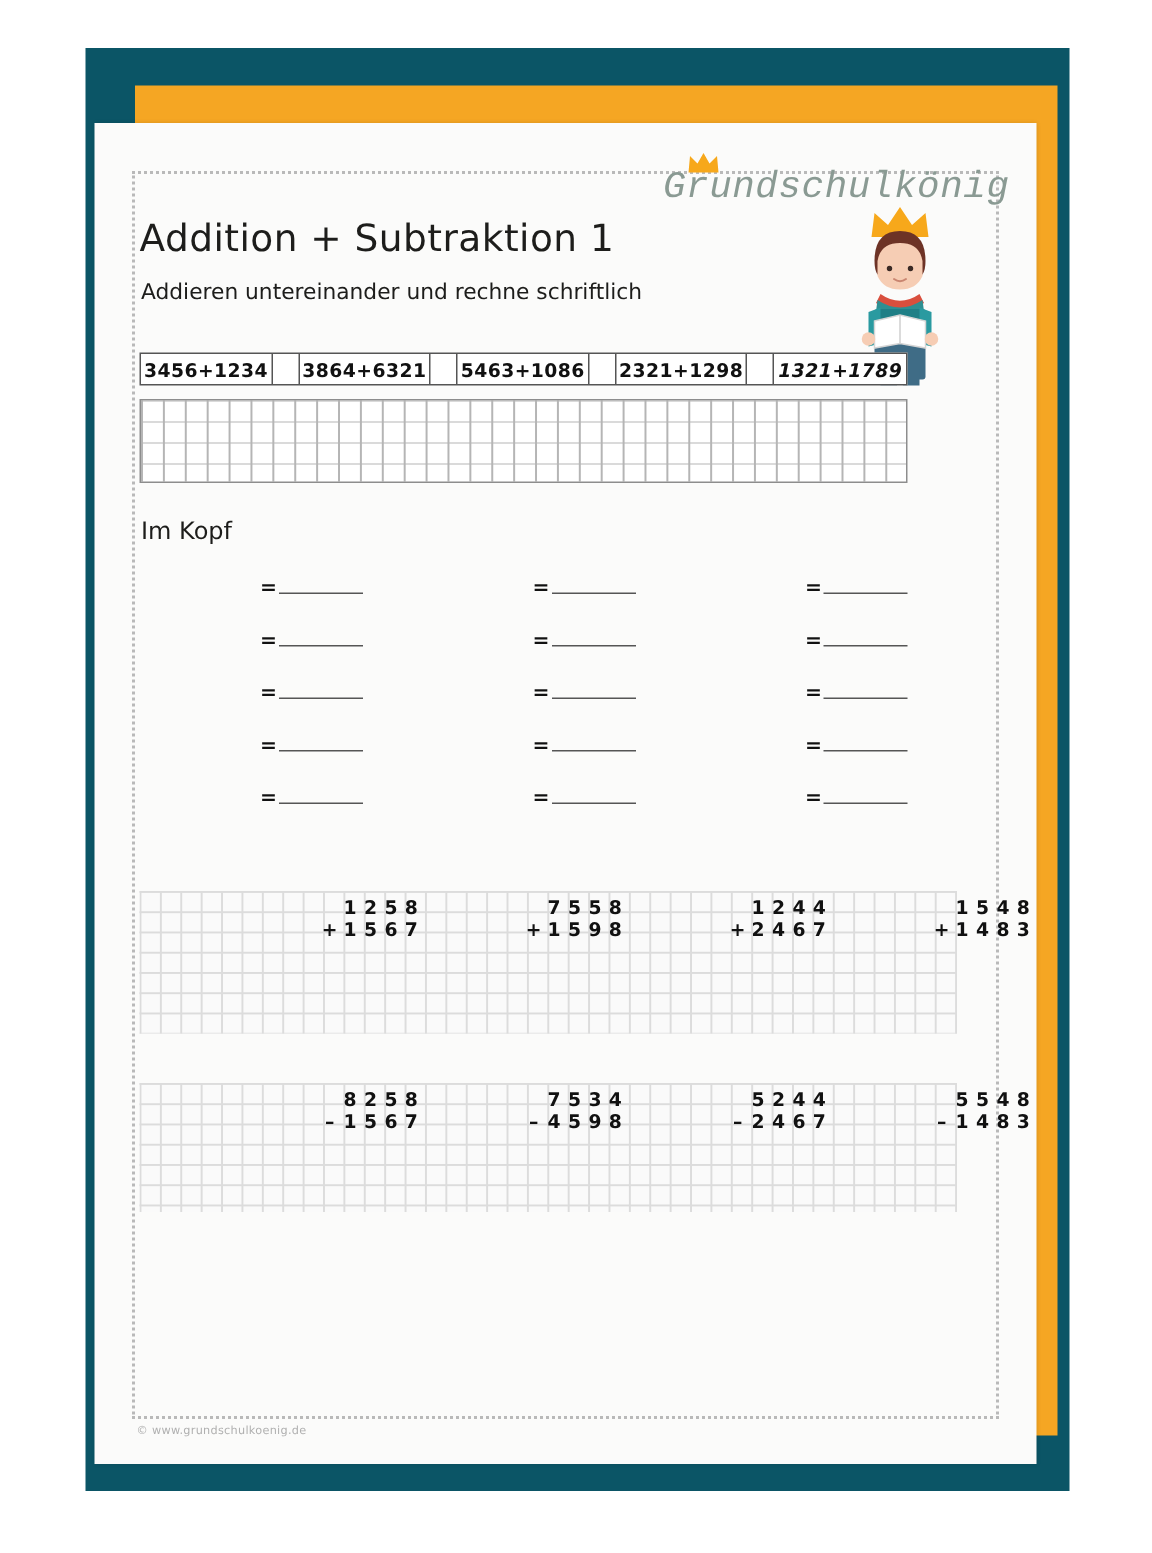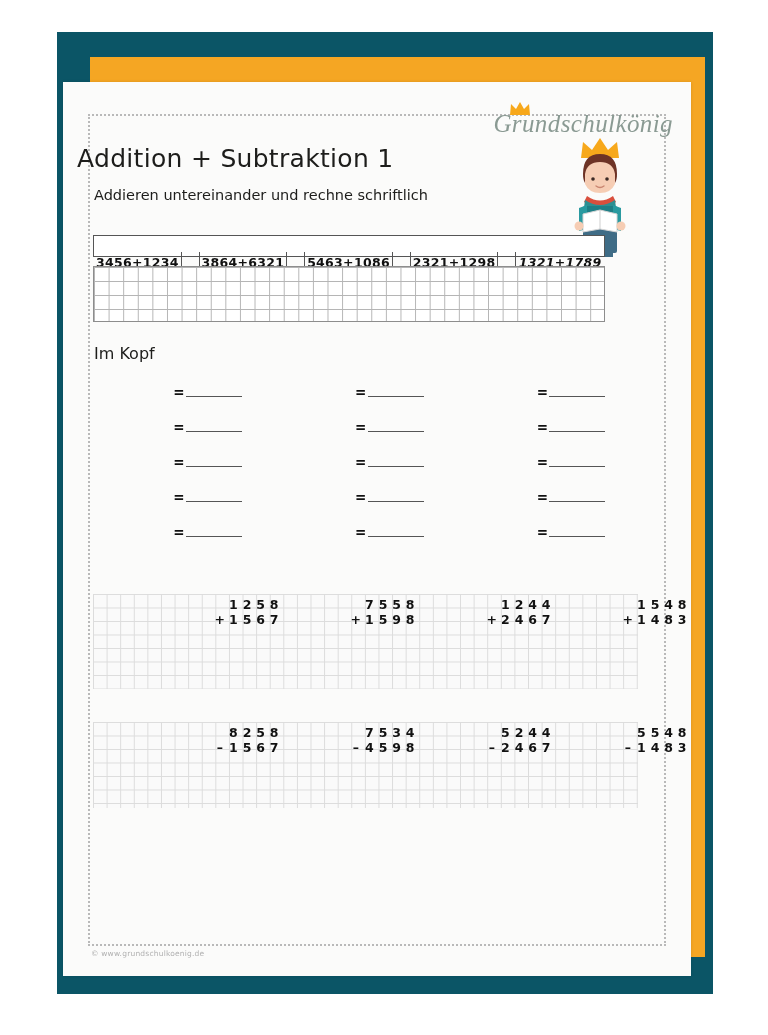--- a/index.html
+++ b/index.html
@@ -33,34 +33,34 @@
     width: 578px; height: 832px;
     border: 2px dotted #b9b9b9;
   }
 
   
   .logo-wrap {
     position: absolute; right: 18px; top: 28px;
     text-align: right; white-space: nowrap;
   }
   .logo-text {
-    font-family: Liberation Serif, serif;
+    font-family: Liberation Mono, monospace;
     font-style: italic;
     font-size: 25px;
     color: #8a9a93;
     letter-spacing: .4px;
   }
   .logo-crown { position: absolute; left: 16px; top: -9px; }
 
   
   .mascot { position: absolute; left: 500px; top: 52px; width: 74px; height: 124px; }
 
   
   .h-title {
-    position: absolute; left: 14px; top: 62px;
+    position: absolute; left: 30px; top: 62px;
     font-size: 25px; color: #1d1d1b; letter-spacing: .3px;
     font-family: "DejaVu Sans", sans-serif;
   }
   .h-sub {
     position: absolute; left: 31px; top: 105px;
     font-size: 14.5px; color: #1d1d1b;
   }
   .h-sec {
     position: absolute; left: 31px; font-size: 16px; color: #1d1d1b;
   }
@@ -71,21 +71,20 @@
   .task-strip {
     position: absolute; left: 30px; top: 153px;
     width: 512px; height: 22px;
     display: flex; border: 1px solid #555; background: #ffffff;
   }
   .task-cell {
     display: flex; align-items: center; justify-content: center;
     font-size: 12.5px; font-weight: bold; color: #111;
     border-right: 1px solid #555; height: 100%;
     letter-spacing: .3px;
-    margin-top: 16px;
   }
   .task-cell.prob { width: 88px; }
   .task-cell.gap  { width: 18px; }
   .task-cell:last-child { border-right: none; font-style: italic; }
 
   
   .big-grid {
     position: absolute; left: 30px; top: 184px;
     width: 512px; height: 56px;
     border: 1px solid #8d8d8d; background: #ffffff;

